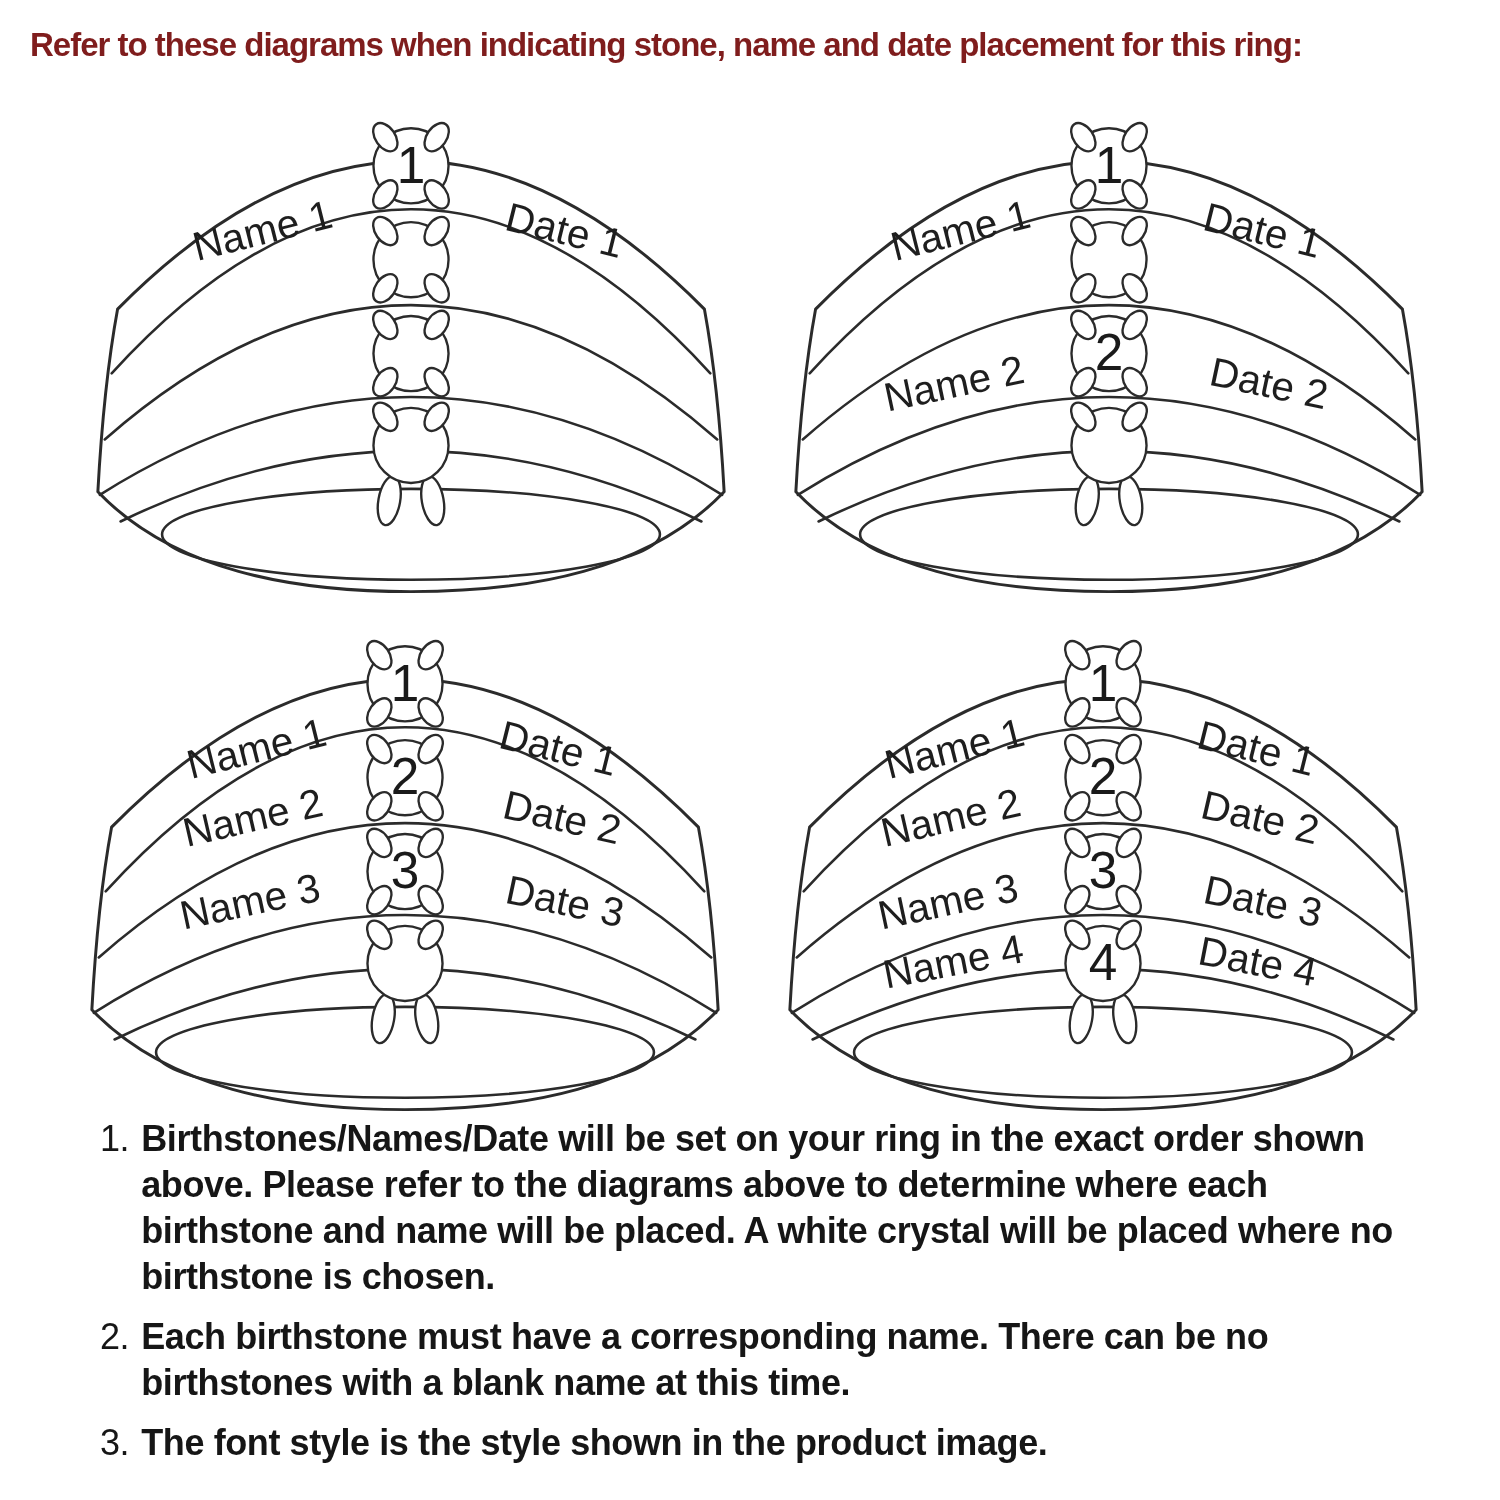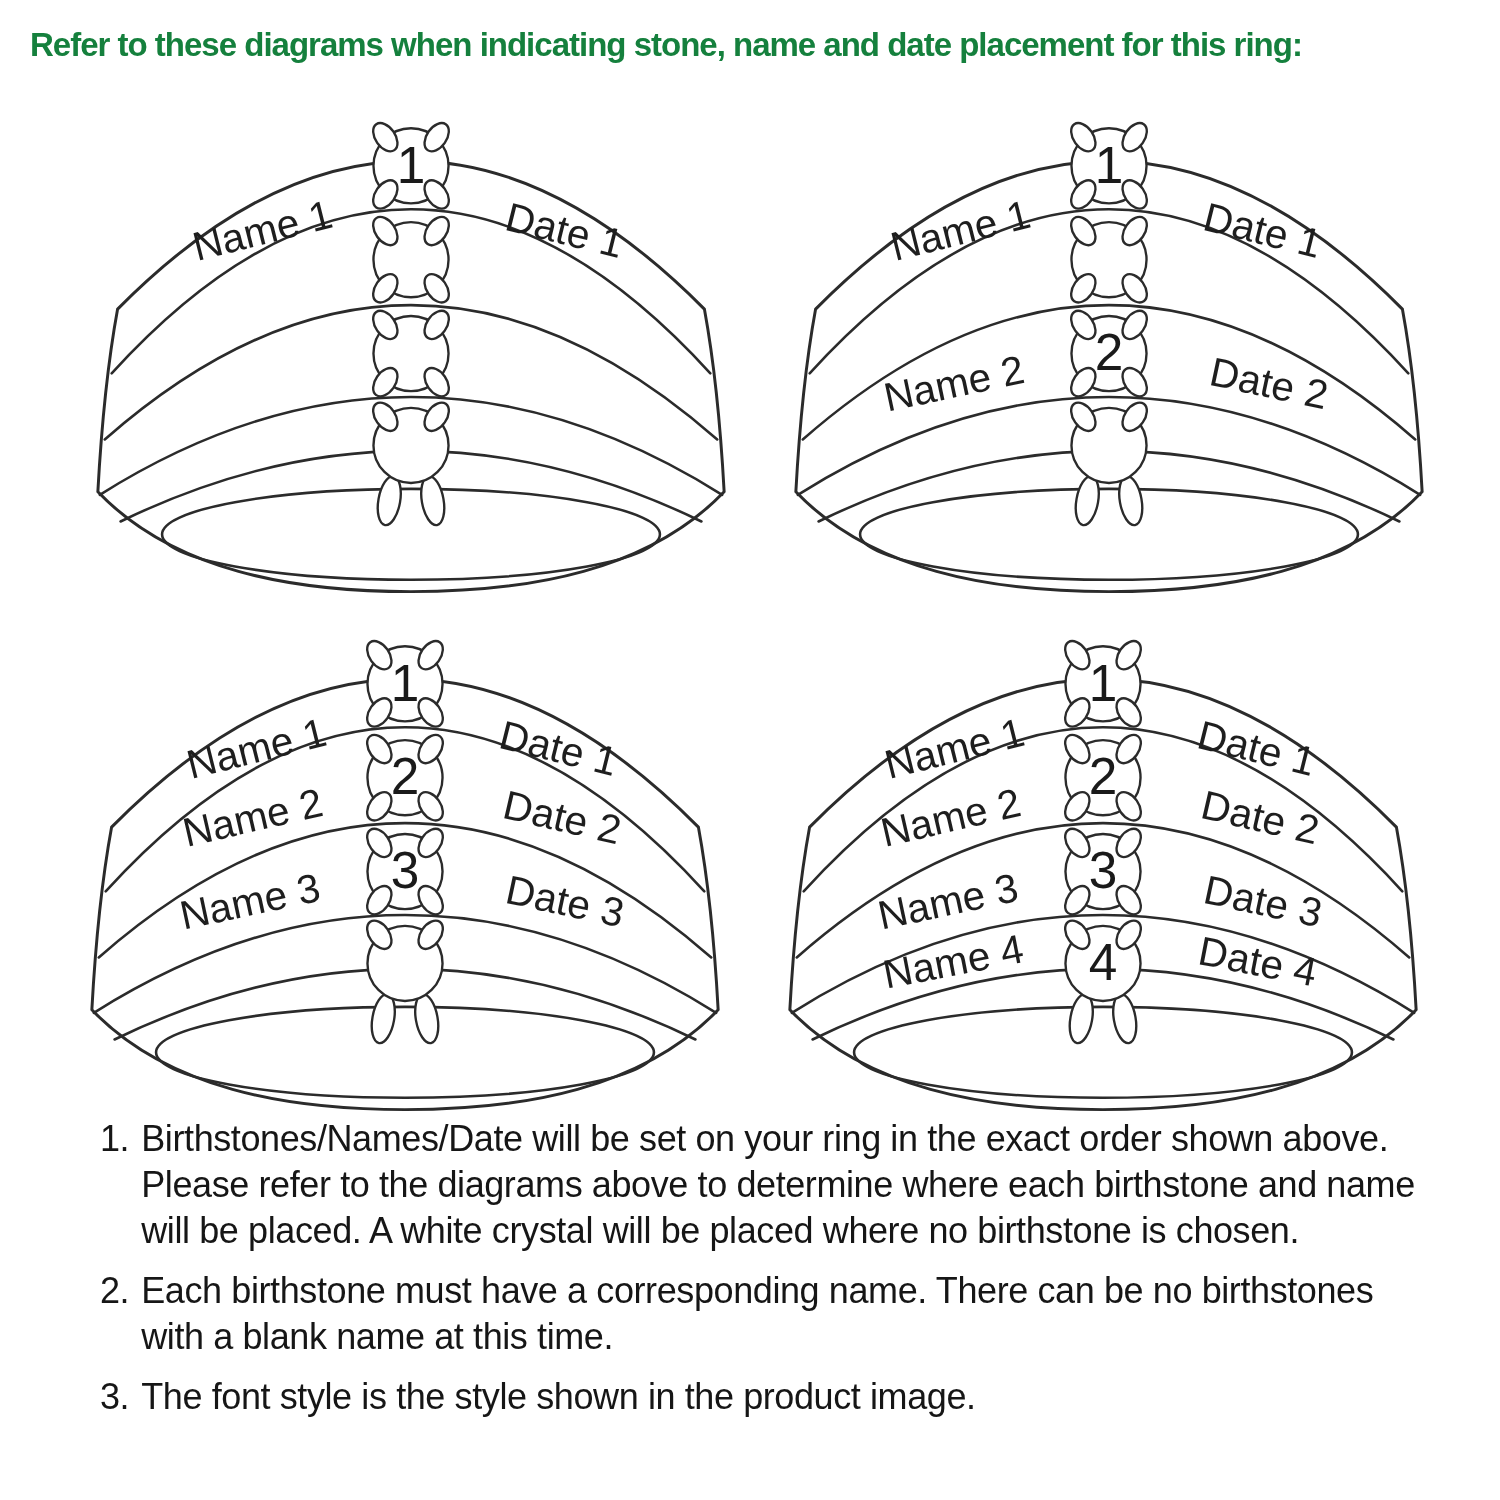--- a/index.html
+++ b/index.html
@@ -16,21 +16,21 @@
     overflow: hidden;
   }
   .page-title {
     position: absolute;
     top: 26px;
     left: 30px;
     width: 1450px;
     font-size: 33px;
     font-weight: bold;
     letter-spacing: -1px;
-    color: #15803d;
+    color: #7f1d1d;
     white-space: nowrap;
   }
   svg.ring {
     position: absolute;
     overflow: visible;
   }
   #ring-1 { left: 85px;  top: 72px;  }
   #ring-2 { left: 783px; top: 72px;  }
   #ring-3 { left: 79px;  top: 590px; }
   #ring-4 { left: 777px; top: 590px; }
@@ -77,20 +77,21 @@
   .inst {
     display: flex;
     margin-bottom: 14px;
   }
   .inst-num {
     flex: 0 0 auto;
     padding-right: 12px;
   }
   .inst-text {
     flex: 1 1 auto;
+    font-weight: bold;
   }
 </style>
 </head>
 <body>
 
 <svg width="0" height="0" style="position:absolute" aria-hidden="true">
   <defs>
     <g id="ring-base">
 
       <path class="ring-fill" d="M 33,240 Q 330,-60 627,240 C 638,300 644,370 647,425 C 570,505 450,526 330,526 C 210,526 90,505 13,425 C 16,370 22,300 33,240 Z"></path>

